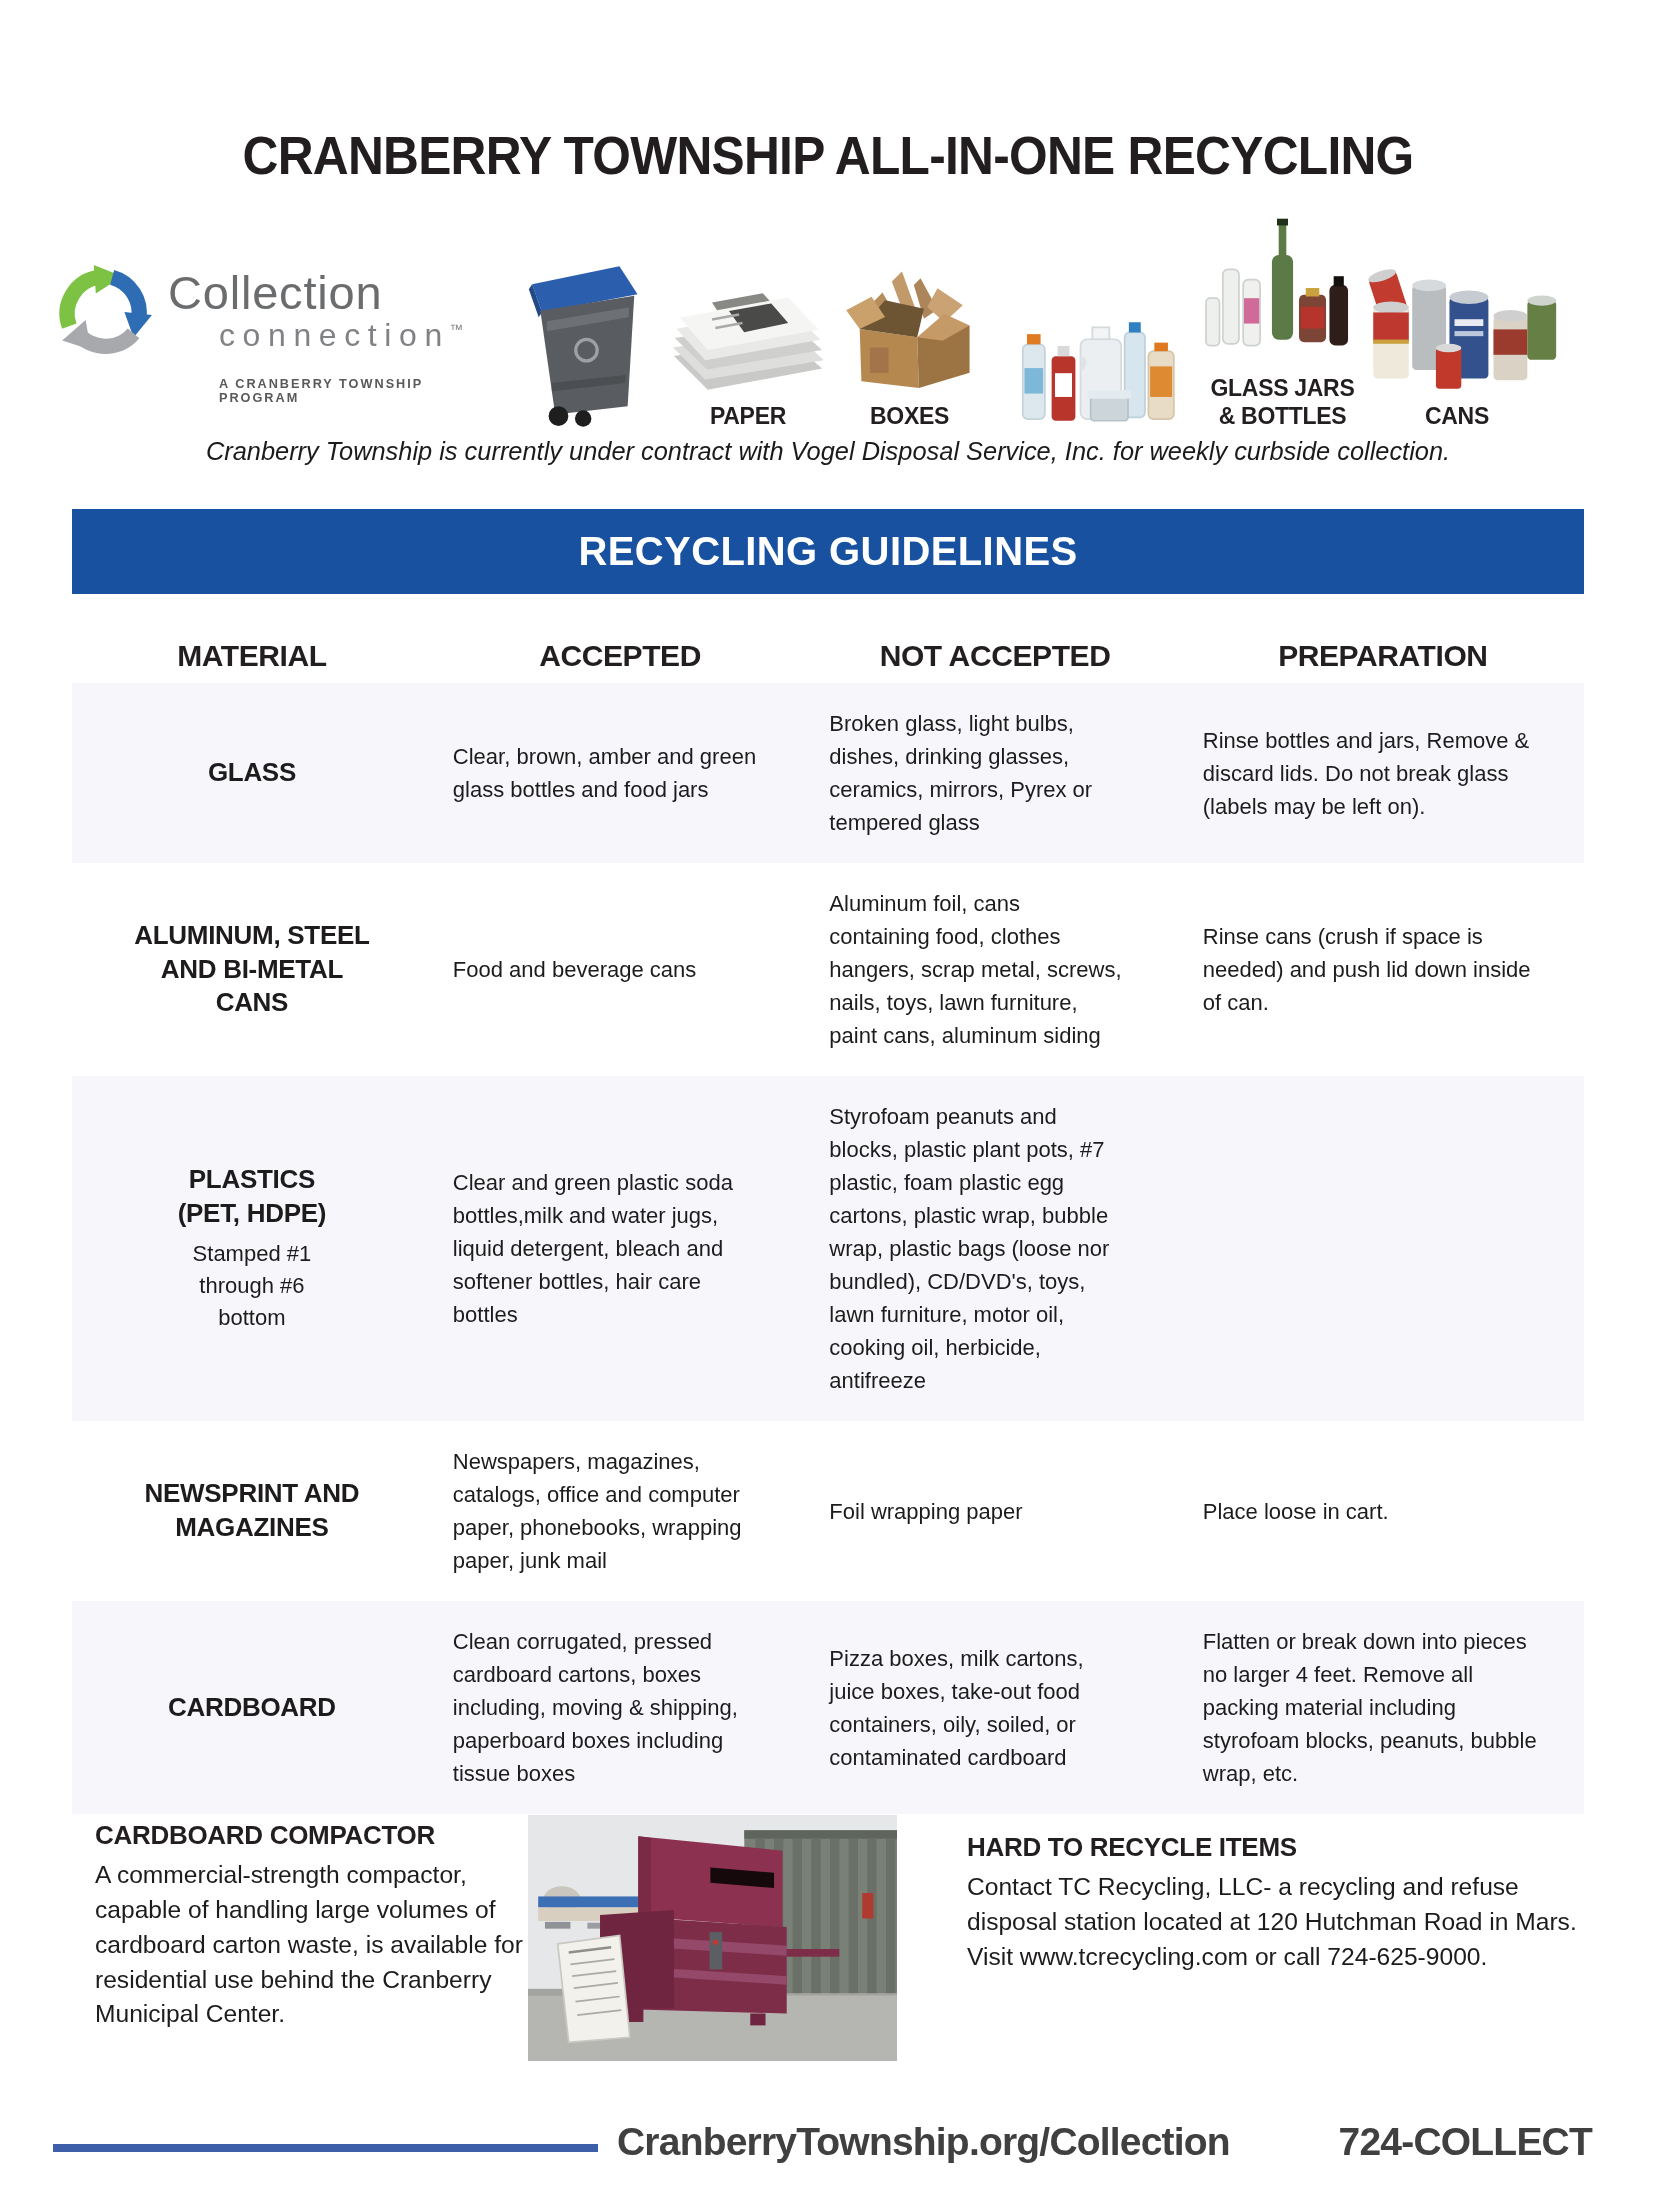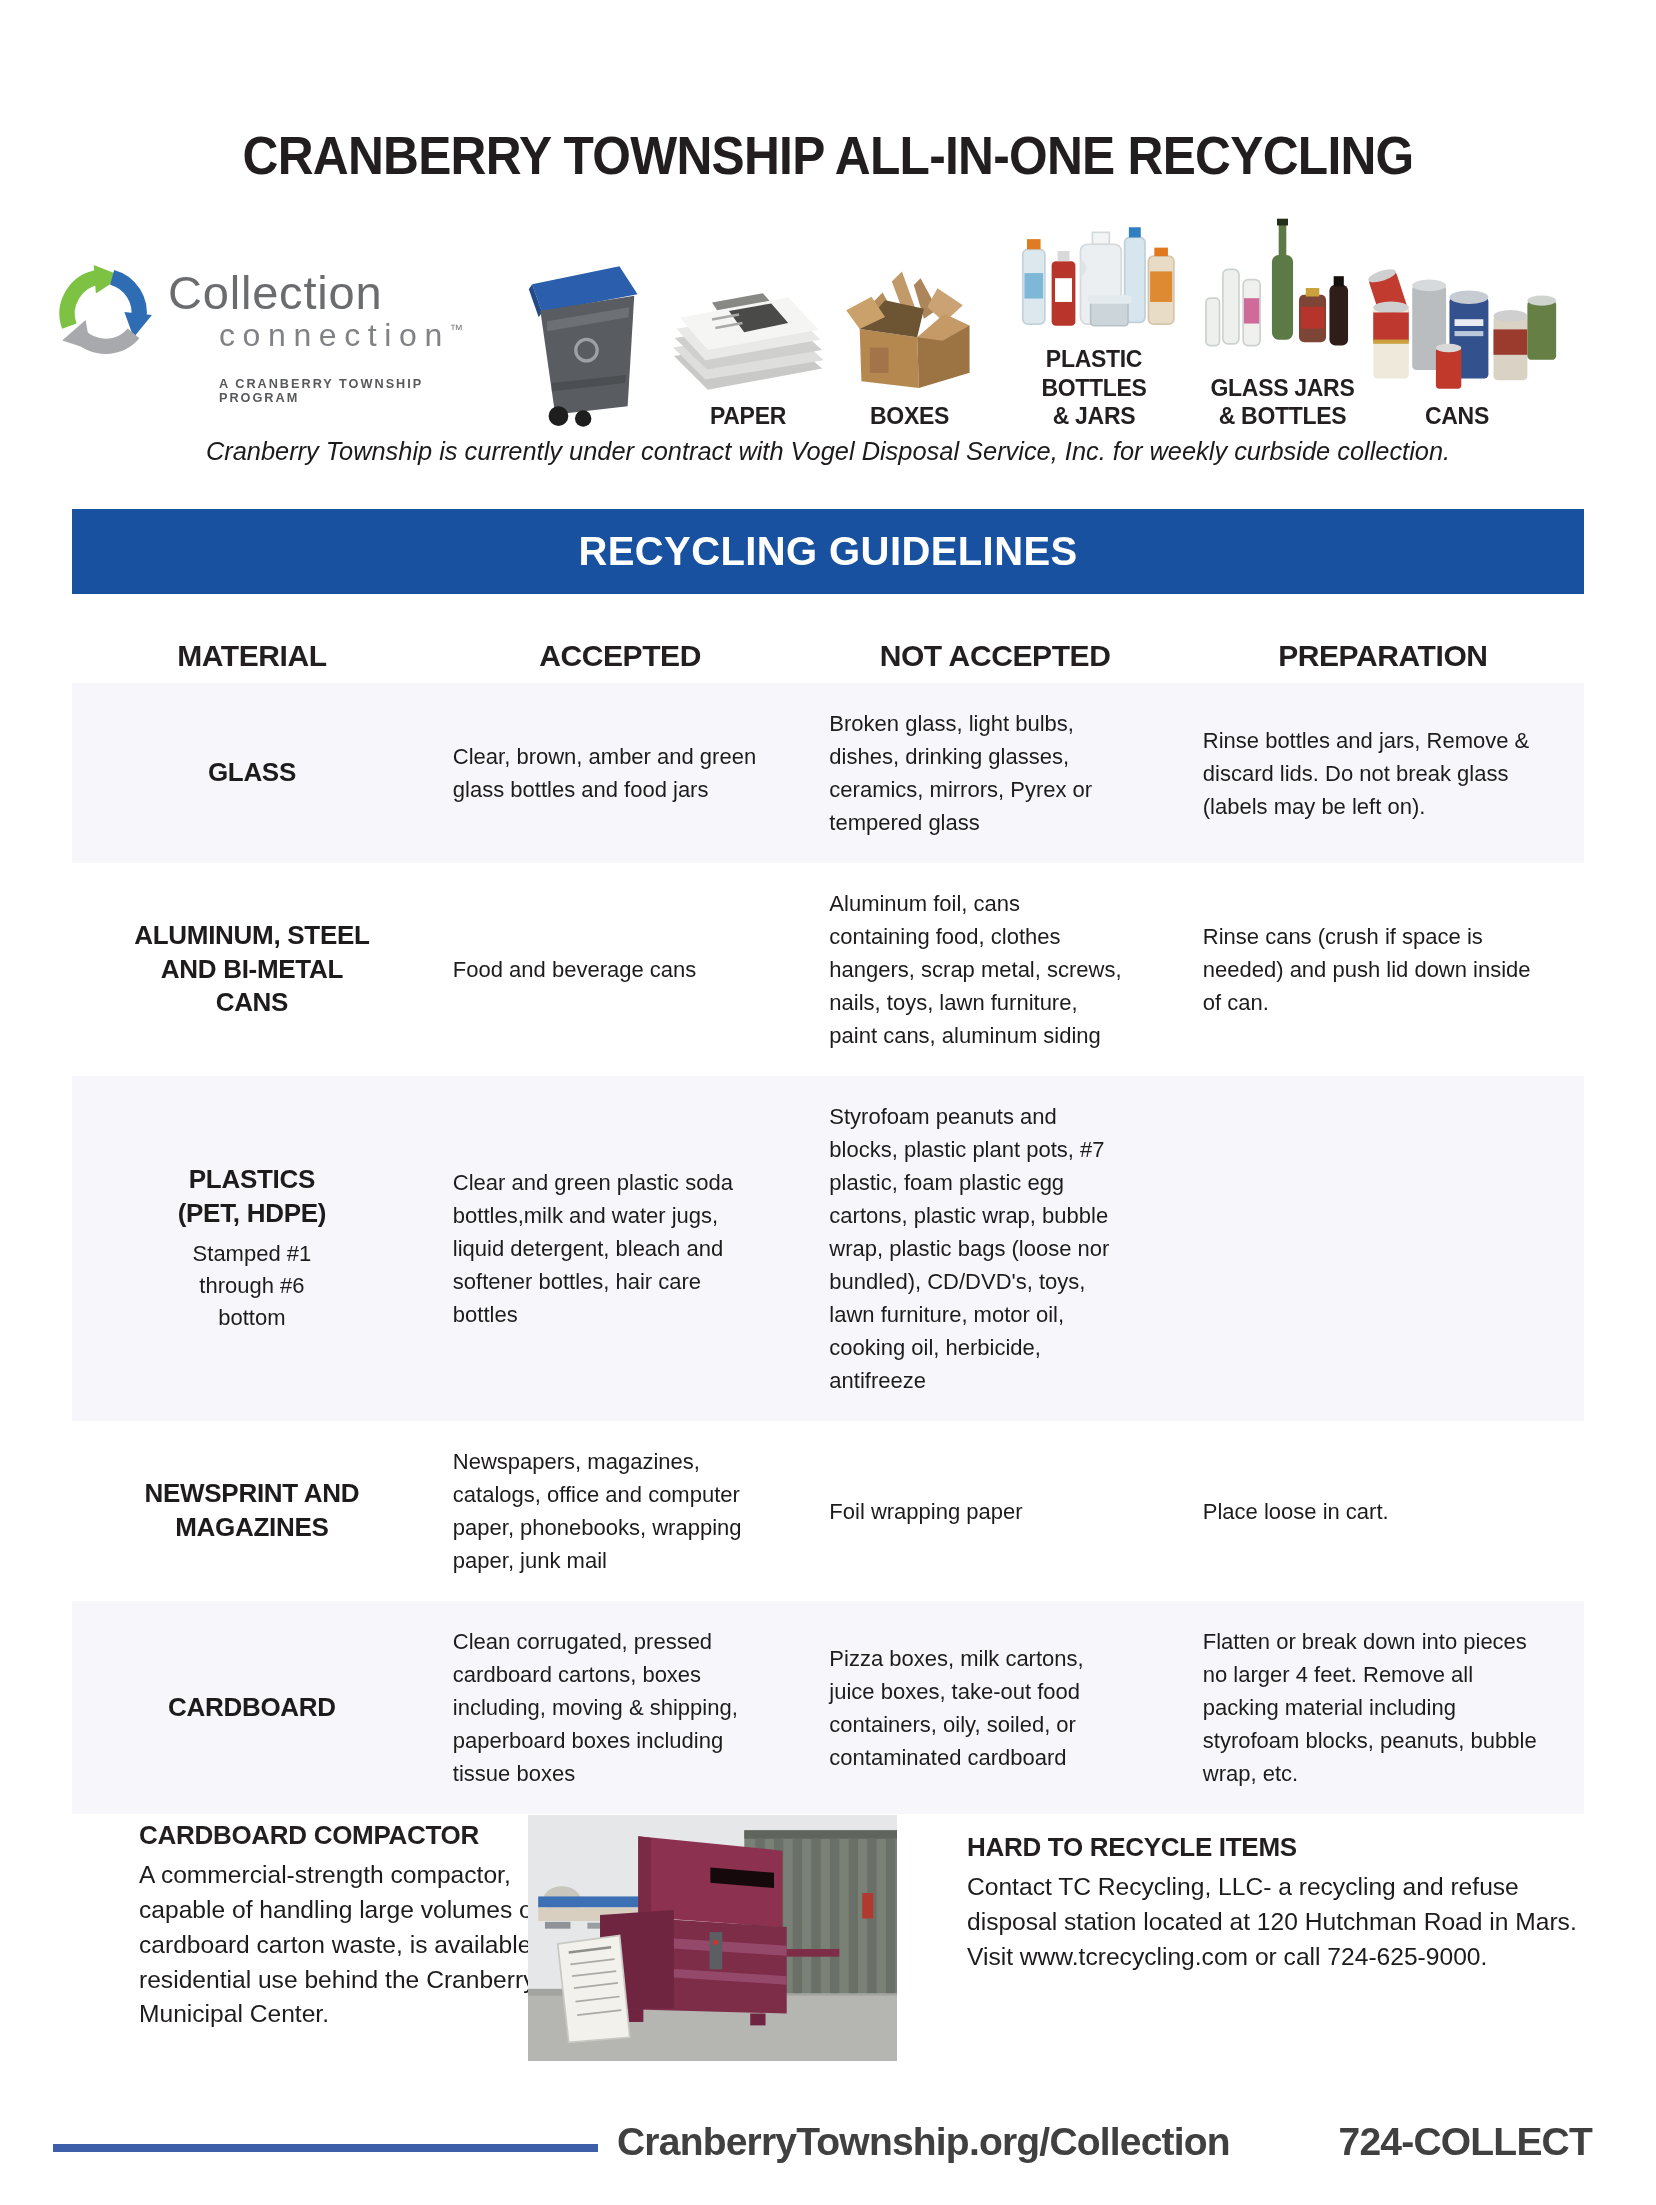--- a/index.html
+++ b/index.html
@@ -48,21 +48,21 @@
   .pre { white-space:pre-line; }
   .c-acc  { padding:24px 51px 24px 21px; }
   .c-not  { padding:24px 59px 24px 21px; }
   .c-prep { padding:24px 38px 24px 21px; }
   .r0 { min-height:163px; } .r1 { min-height:212px; } .r2 { min-height:341px; }
   .r3 { min-height:174px; } .r4 { min-height:208px; }
 
   
   .sec-head { font-size:26px; font-weight:800; margin-bottom:6.8px; letter-spacing:-0.3px; }
   .sec-body { font-size:24.6px; line-height:1.42; color:#1d1b1c; }
-  .compactor-text { position:absolute; left:95px; top:1820px; width:434px;margin-left:44px; }
+  .compactor-text { position:absolute; left:95px; top:1820px; width:434px; }
   .compactor-photo { position:absolute; left:528px; top:1815px; width:369px; height:246px; }
   .hard { position:absolute; left:967px; top:1832px; width:623px; }
 
   
   .f-line { position:absolute; left:53px; top:2144px; width:545px; height:7.6px; background:#3d5fa9; }
   .f-text { position:absolute; left:617px; top:2120px; width:975px; display:flex; justify-content:space-between; align-items:baseline; color:#404040; font-weight:800; font-size:39px; letter-spacing:-0.8px; }
 </style>
 </head>
 <body>
 
@@ -140,22 +140,20 @@
     <rect x="110" y="38" width="20" height="14" fill="#f2f4f5" stroke="#d4d9dc" stroke-width="2"></rect>
     <path d="M96,70 q14,8 0,22 z" fill="#dfe4e7"></path>
     <rect x="148" y="44" width="24" height="100" rx="6" fill="#d7e6ee" stroke="#bed0da" stroke-width="2"></rect>
     <rect x="153" y="32" width="14" height="12" fill="#2f7fc1"></rect>
     <rect x="176" y="66" width="30" height="80" rx="6" fill="#e9dcc6" stroke="#d5c6ab" stroke-width="2"></rect>
     <rect x="178" y="84" width="26" height="36" fill="#dd8a33"></rect>
     <rect x="183" y="56" width="16" height="10" fill="#e07820"></rect>
     <rect x="108" y="118" width="44" height="30" rx="4" fill="#ccd6da" stroke="#b6c2c7" stroke-width="2"></rect>
     <rect x="104" y="112" width="52" height="10" rx="4" fill="#e4ebee"></rect>
   </svg>
-  <div class="mat-label" style="white-space:pre-line">PLASTIC BOTTLES
-&amp; JARS</div>
 </div>
 
 <div class="mat-item" style="left:1200px; width:165px;">
   <svg class="mat-img" width="157" height="148" viewBox="0 0 185 175">
     <rect x="88" y="5" width="9" height="42" fill="#5c7a45"></rect>
     <rect x="80" y="45" width="25" height="100" rx="8" fill="#5c7a45"></rect>
     <rect x="86" y="2" width="13" height="8" fill="#22301a"></rect>
     <rect x="22" y="62" width="19" height="88" rx="6" fill="#eef0ee" stroke="#ccd2cf" stroke-width="2"></rect>
     <rect x="46" y="74" width="20" height="78" rx="6" fill="#f0f1ef" stroke="#ccd2cf" stroke-width="2"></rect>
     <rect x="47" y="96" width="18" height="30" fill="#d06a98"></rect>

